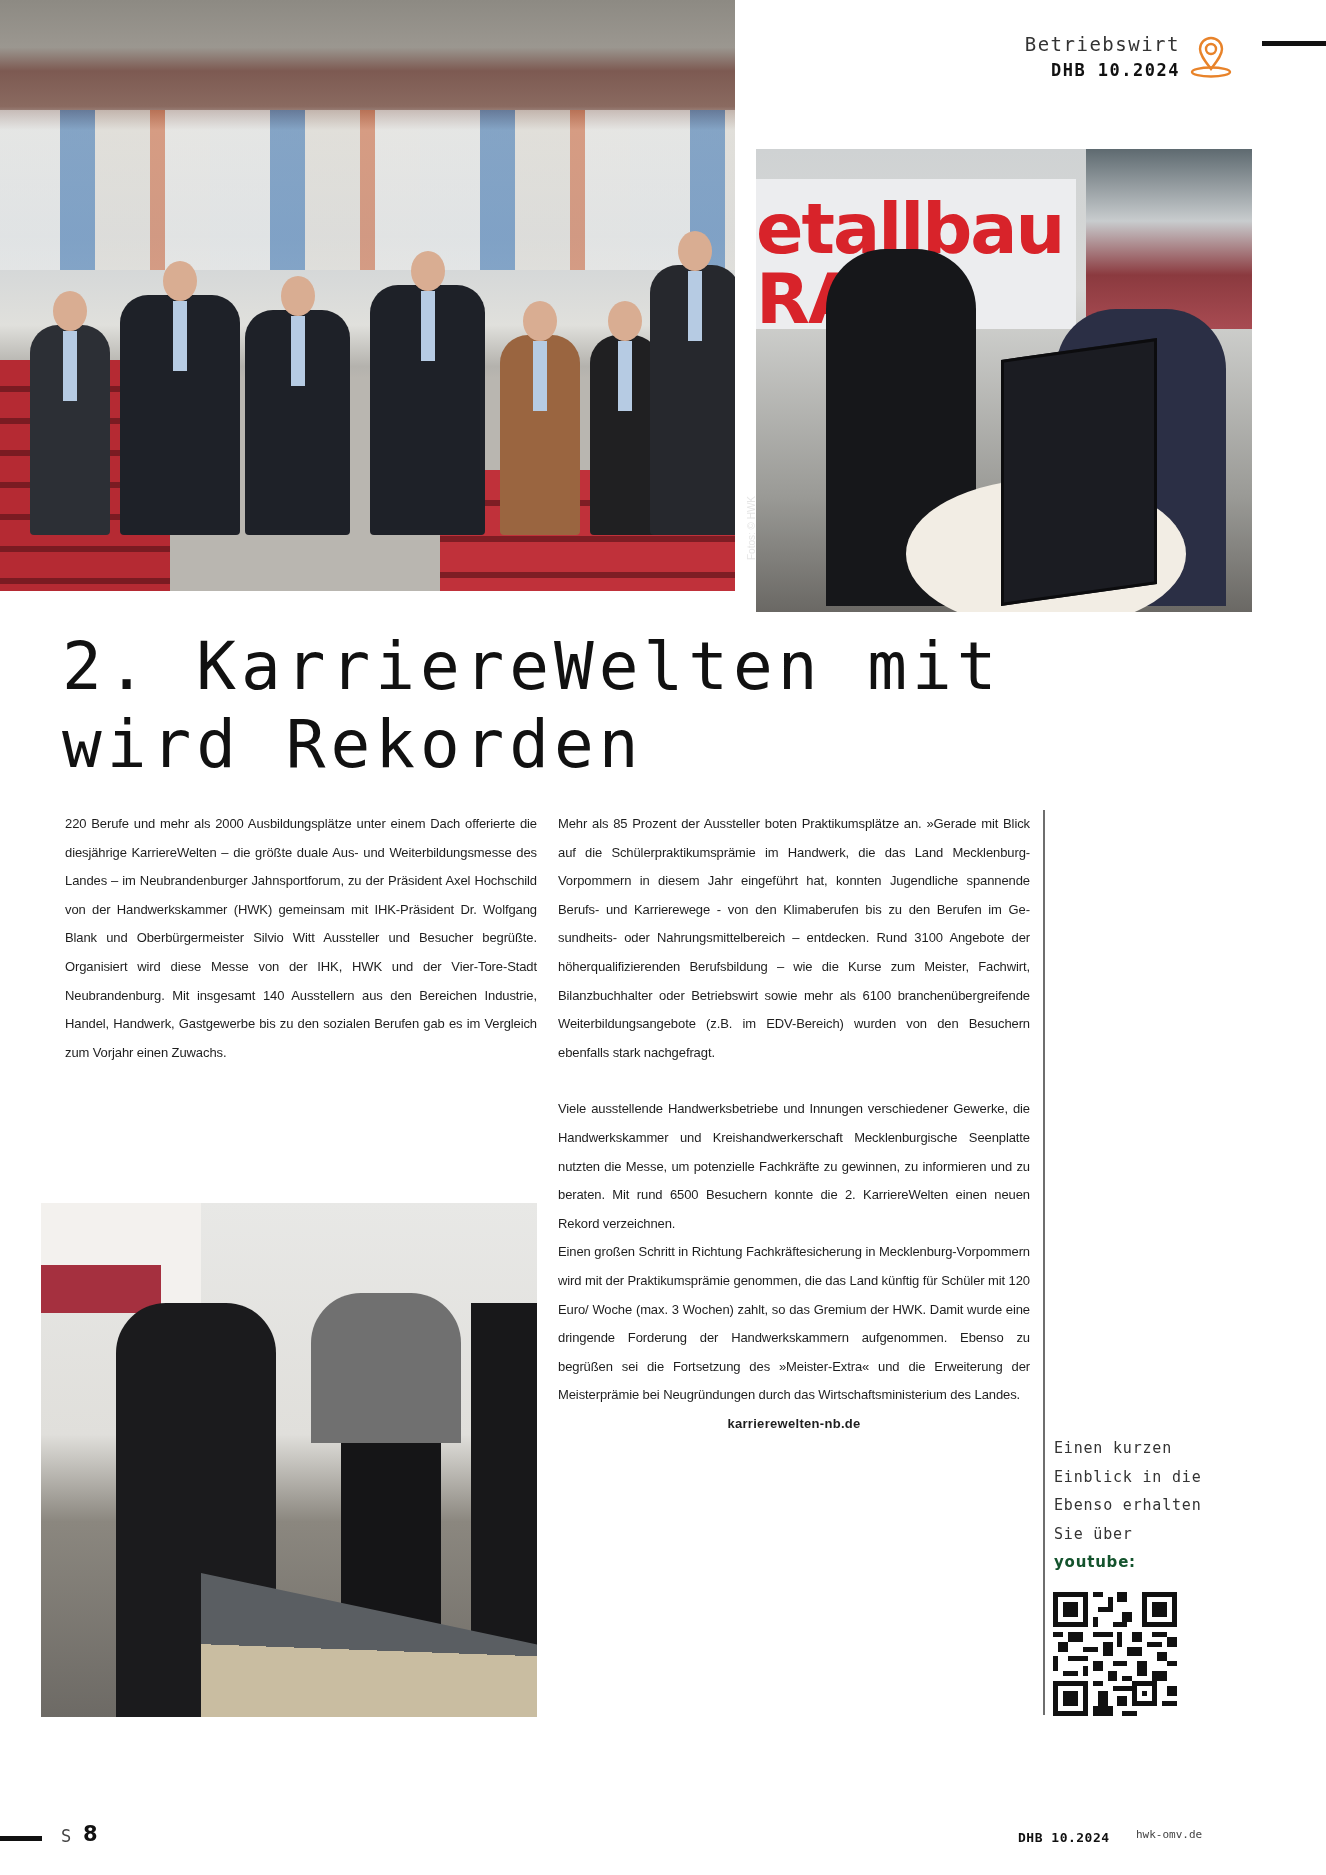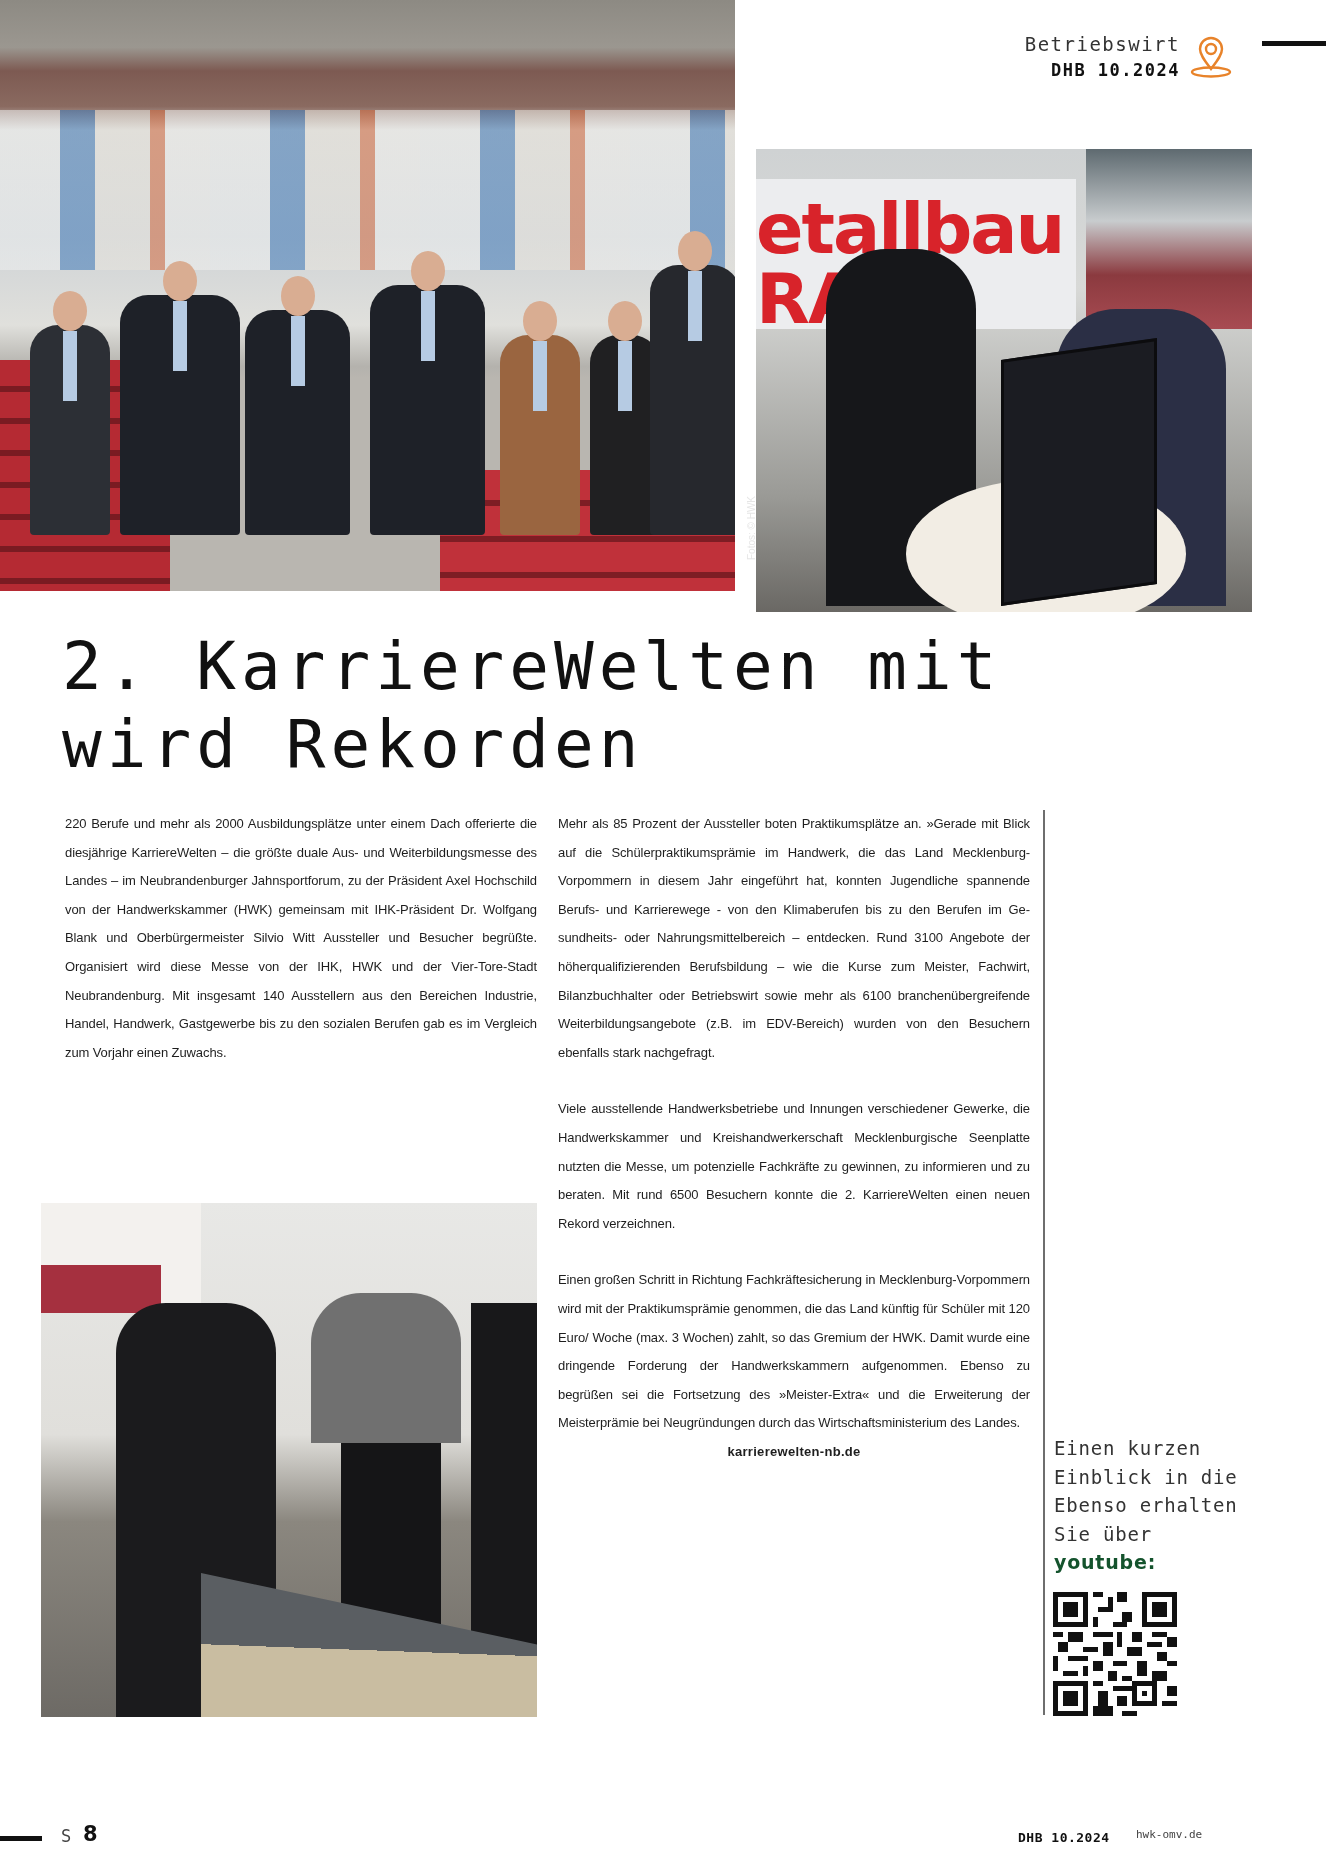--- a/index.html
+++ b/index.html
@@ -47,27 +47,27 @@
 
     
     .title { position: absolute; left: 62px; top: 628px; width: 1000px; font-family: "DejaVu Sans Mono", monospace; font-size: 66px; line-height: 78px; letter-spacing: 5px; color: #111; font-weight: normal; margin: 0; }
 
     
     .col { position: absolute; font-family: "Liberation Sans", sans-serif; font-size: 13px; line-height: 28.6px; color: #1e1e1e; text-align: justify; hyphens: manual; letter-spacing: -0.1px; }
     .col p { margin: 0; }
     .col-left { left: 65px; top: 810px; width: 472px; }
     .col-right { left: 558px; top: 810px; width: 472px; }
     .col-right .p2 { margin-top: 28px; }
-    .col-right .p3 { margin-top: 28px; }
+    .col-right .p3 { }
     .web-link { font-weight: bold; display: block; text-align: center; letter-spacing: 0.3px; }
 
     .divider { position: absolute; left: 1043px; top: 810px; width: 2px; height: 905px; background: #6e6e6e; }
 
     
-    .side { position: absolute; left: 1054px; top: 1434px; width: 200px; font-family: "DejaVu Sans Mono", monospace; font-size: 19px; line-height: 28.6px; letter-spacing: 0.8px; color: #333; }
+    .side { position: absolute; left: 1054px; top: 1434px; width: 200px; font-family: "DejaVu Sans Mono", monospace; font-size: 15px; line-height: 28.6px; letter-spacing: 0.8px; color: #333; }
     .side .line { display: block; white-space: nowrap; }
     .side .strong { font-weight: bold; color: #14532d; font-family: "DejaVu Sans", sans-serif; }
     .qr { position: absolute; left: 1053px; top: 1592px; width: 124px; height: 124px; }
 
     
     .ftr-rule { position: absolute; left: 0; top: 1836px; width: 42px; height: 5px; background: #111; }
     .ftr-s { position: absolute; left: 61px; top: 1826px; font-family: "DejaVu Sans Mono", monospace; font-size: 17px; color: #444; }
     .ftr-num { position: absolute; left: 83px; top: 1822px; font-family: "DejaVu Sans", sans-serif; font-weight: bold; font-size: 21px; color: #111; }
     .ftr-issue { position: absolute; left: 1018px; top: 1830px; font-family: "DejaVu Sans Mono", monospace; font-weight: bold; font-size: 13px; letter-spacing: 0.5px; color: #111; }
     .ftr-site { position: absolute; left: 1136px; top: 1828px; font-family: "DejaVu Sans Mono", monospace; font-size: 11px; color: #444; }

